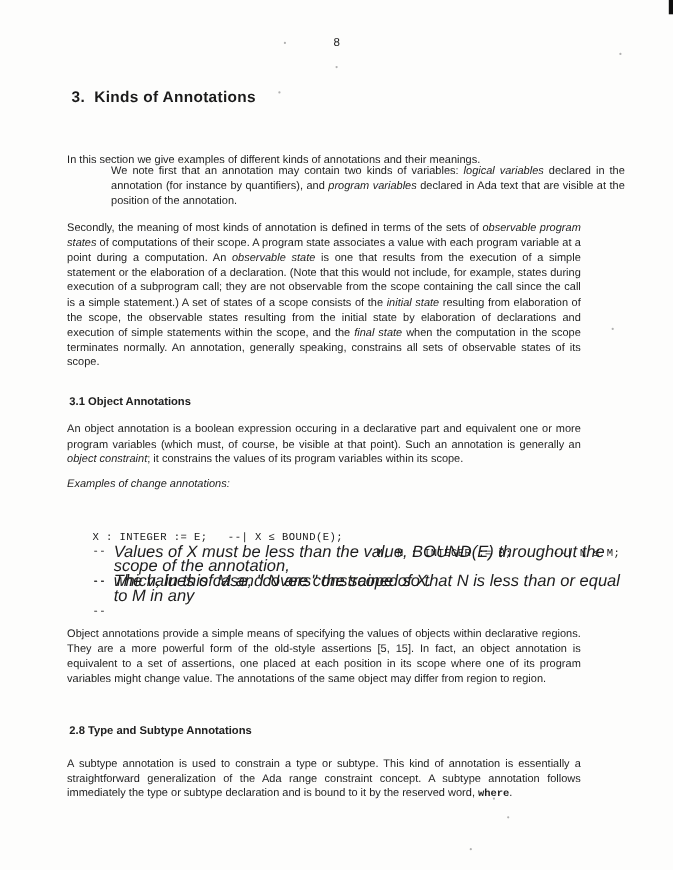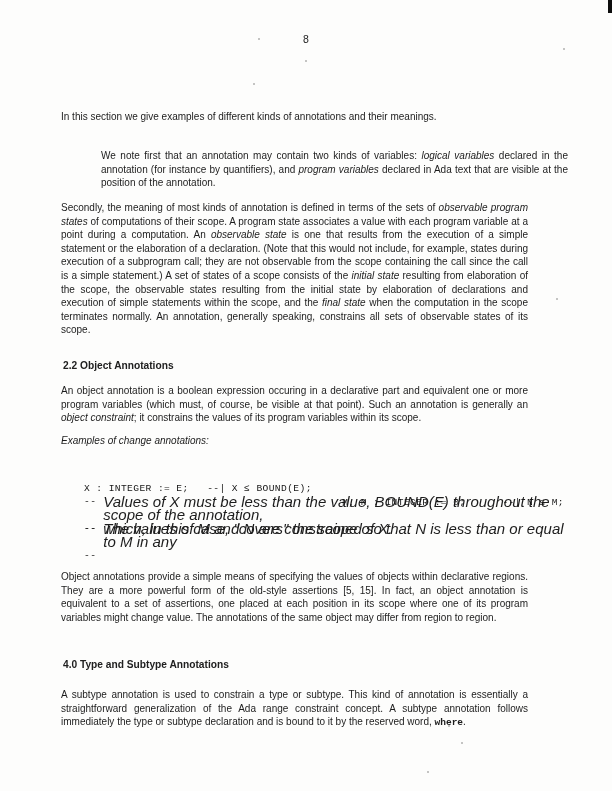--- a/index.html
+++ b/index.html
@@ -36,21 +36,21 @@
   }
   .body-p {
     position: absolute;
     left: 61px;
     width: 467px;
     font-size: 10px;
     line-height: 13.6px;
     text-align: justify;
     color: #1c1c1c;
   }
-  .p1 { top: 100px; }
+  .p1 { top: 129px; }
   .p2 { top: 139px; margin-left: 40px; }
   .p3 { top: 191px; }
   .p4 { top: 374px; }
   .p5 { top: 424px; font-style: italic; text-align: left; }
   .p6 { top: 560px; }
   .p7 { top: 678px; }
   .sub-heading {
     position: absolute;
     left: 63px;
     font-size: 10.2px;
@@ -108,28 +108,29 @@
 </style>
 </head>
 <body>
 
 <div class="page">
 
   <div class="corner-mark"></div>
 
   <div class="page-number">8</div>
 
+  <h1 class="doc-title">3.  Kinds of Annotations</h1>
 
   <p class="body-p p1"><span>In this section we give examples of different kinds of annotations and their meanings.</span></p>
 
   <p class="body-p p2"><span>We note first that an annotation may contain two kinds of variables: </span><span class="it">logical variables</span><span> declared in the annotation (for instance by quantifiers), and </span><span class="it">program variables</span><span> declared in Ada text that are visible at the position of the annotation.</span></p>
 
   <p class="body-p p3"><span>Secondly, the meaning of most kinds of annotation is defined in terms of the sets of </span><span class="it">observable program states</span><span> of computations of their scope.  A program state associates a value with each program variable at a point during a computation. An </span><span class="it">observable state</span><span> is one that results from the execution of a simple statement or the elaboration of a declaration.  (Note that this would not include, for example, states during execution of a subprogram call; they are not observable from the scope containing the call since the call is a simple statement.)  A set of states of a scope consists of the </span><span class="it">initial state</span><span> resulting from elaboration of the scope, the observable states resulting from the initial state by elaboration of declarations and execution of simple statements within the scope, and the </span><span class="it">final state</span><span> when the computation in the scope terminates normally.  An annotation, generally speaking, constrains all sets of observable states of its scope.</span></p>
 
-  <h2 class="sub-heading h31">2.2 Object Annotations</h2>
+  <h2 class="sub-heading h31">3.1 Object Annotations</h2>
 
   <p class="body-p p4"><span>An object annotation is a boolean expression occuring in a declarative part and equivalent one or more program variables (which must, of course, be visible at that point).  Such an annotation is generally an </span><span class="it">object constraint</span><span>; it constrains the values of its program variables within its scope.</span></p>
 
   <p class="body-p p5"><span>Examples of change annotations:</span></p>
 
   <div class="code-block cb1">
     <div class="code-line">X : INTEGER := E;   --| X ≤ BOUND(E);</div>
     <div class="comment-row">
       <span class="comment-prefix">--</span>
       <span class="comment-text">Values of X must be less than the value, BOUND(E) throughout the scope of the annotation,</span>
@@ -149,21 +150,21 @@
       <span class="comment-prefix">--</span>
       <span class="comment-text">The values of M and N are constrained so that N is less than or equal to M in any</span>
     </div>
     <div class="comment-row">
       <span class="comment-prefix">--</span>
     </div>
   </div>
 
   <p class="body-p p6"><span>Object annotations provide a simple means of specifying the values of objects within declarative regions.  They are a more powerful form of the old-style assertions [5, 15].  In fact, an object annotation is equivalent to a set of assertions, one placed at each position in its scope where one of its program variables might change value.  The annotations of the same object may differ from region to region.</span></p>
 
-  <h2 class="sub-heading h32">4.0 Type and Subtype Annotations</h2>
+  <h2 class="sub-heading h32">2.8 Type and Subtype Annotations</h2>
 
   <p class="body-p p7"><span>A subtype annotation is used to constrain a type or subtype.  This kind of annotation is essentially a straightforward generalization of the Ada range constraint concept.  A subtype annotation follows immediately the type or subtype declaration and is bound to it by the reserved word, </span><span class="kw">where</span><span>.</span></p>
 
   <div class="speck" style="left:258px; top:38px;"></div>
   <div class="speck" style="left:305px; top:60px;"></div>
   <div class="speck" style="left:253px; top:83px;"></div>
   <div class="speck" style="left:563px; top:48px;"></div>
   <div class="speck" style="left:556px; top:298px;"></div>
   <div class="speck" style="left:448px; top:725px;"></div>
   <div class="speck" style="left:461px; top:742px;"></div>

